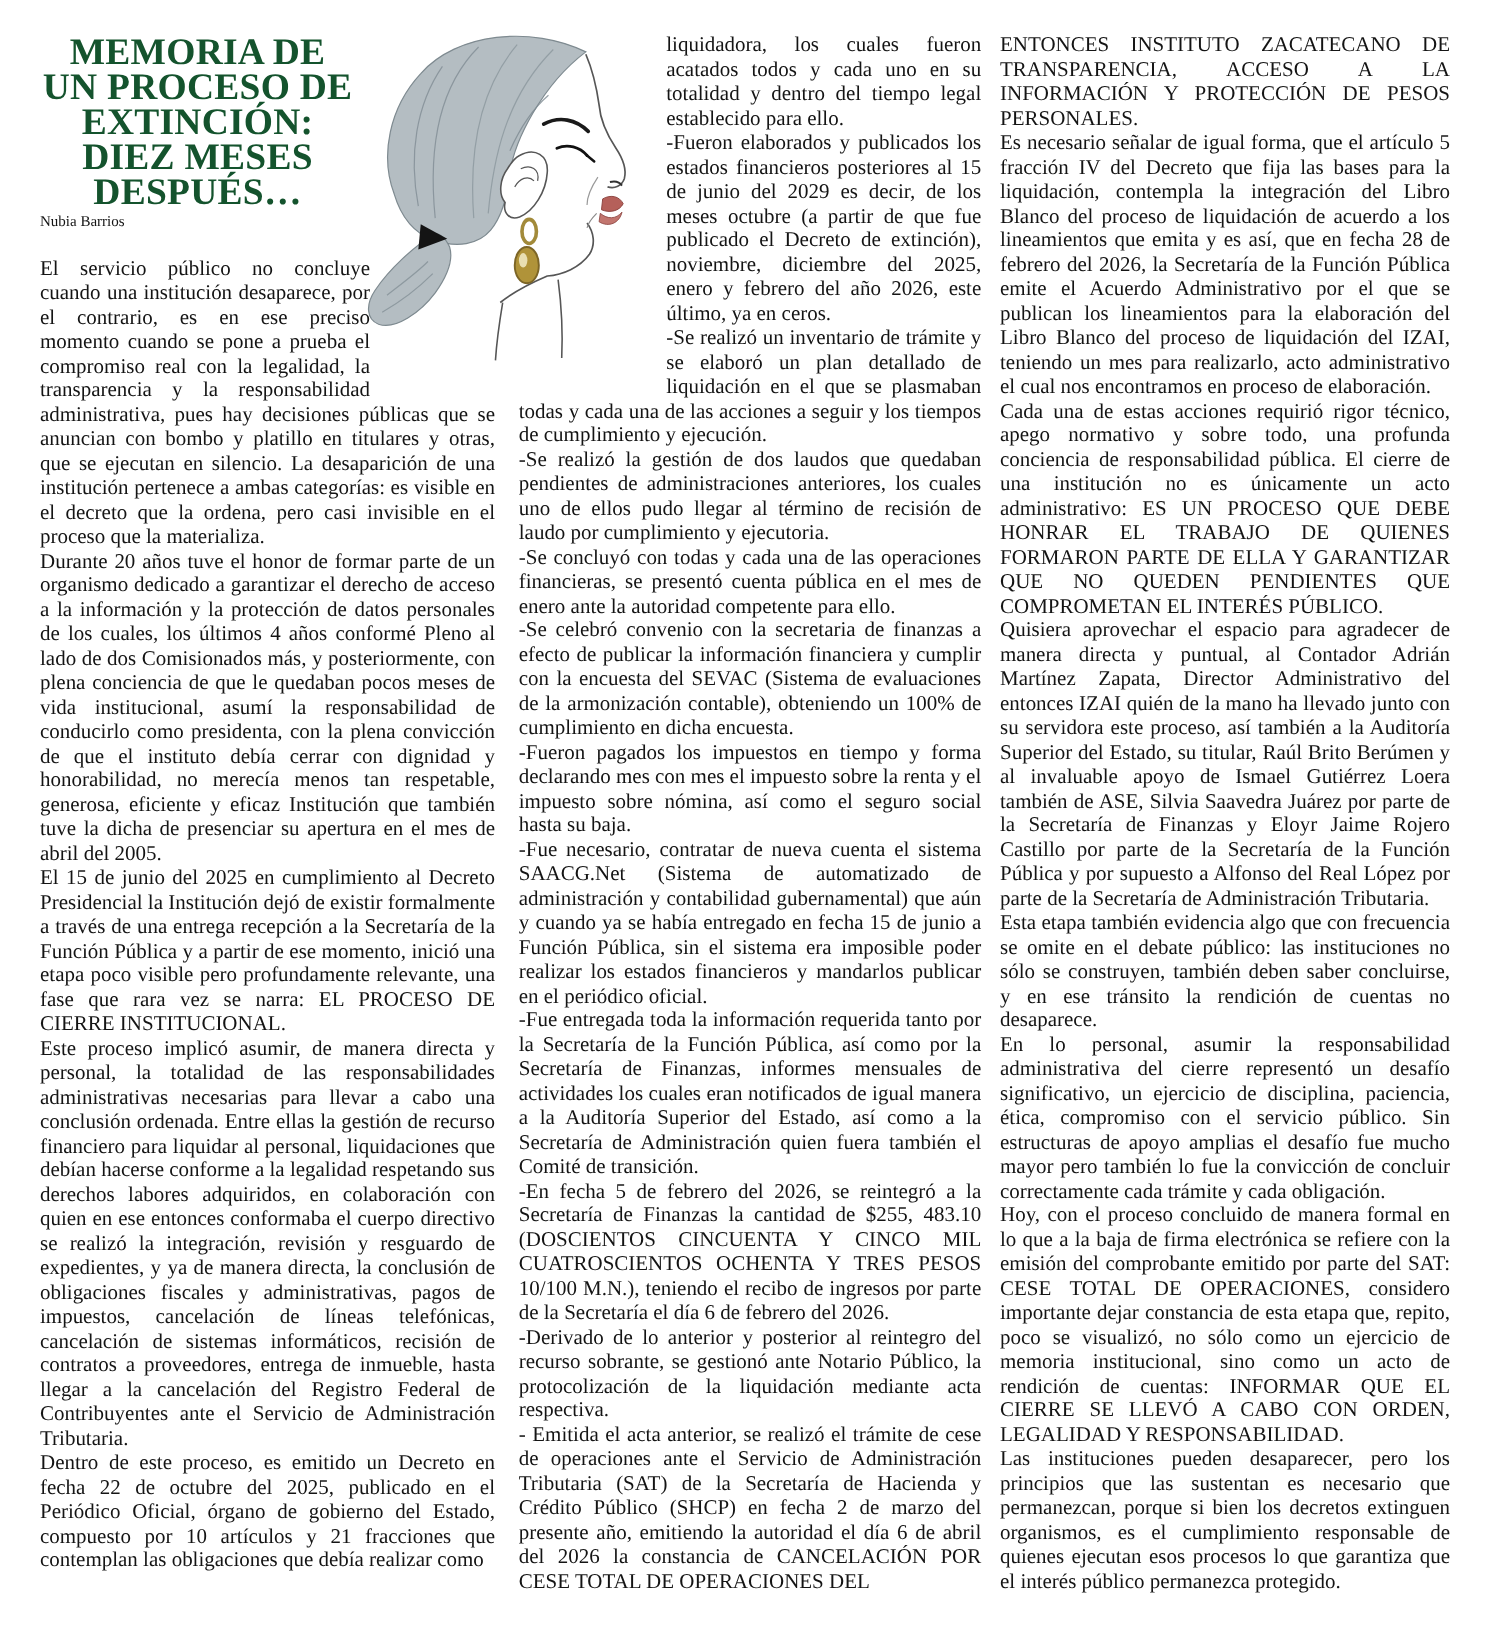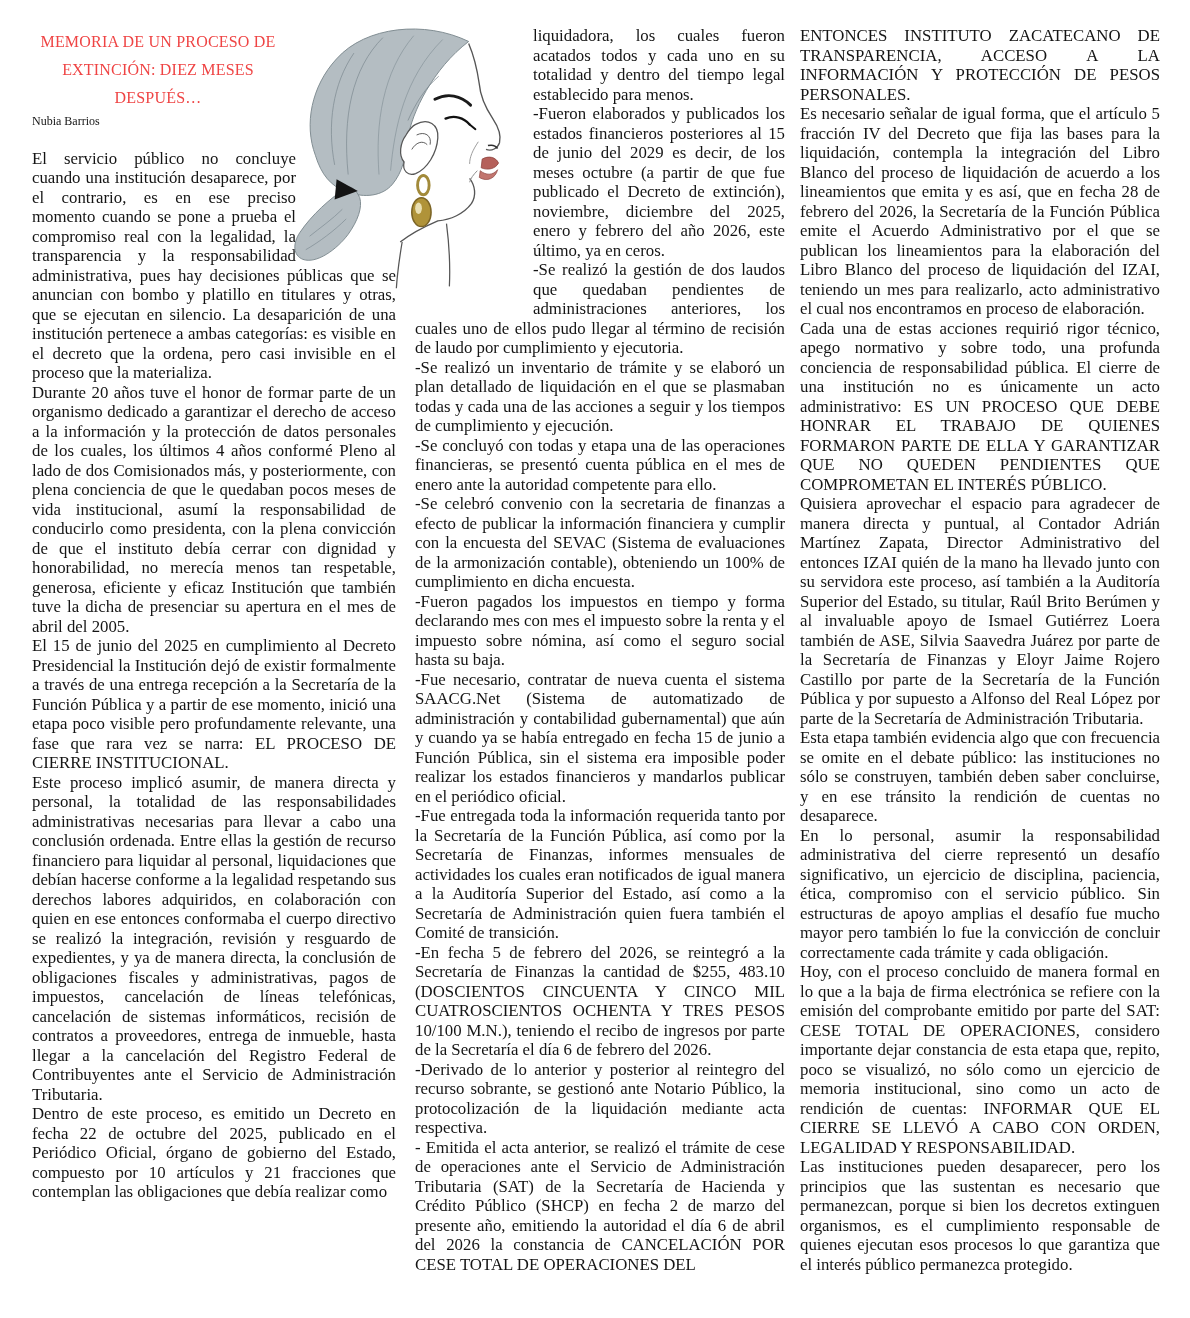--- a/index.html
+++ b/index.html
@@ -29,26 +29,26 @@
     text-align: justify;
     text-justify: inter-word;
   }
   .col-1 { width: 364px; margin-right: 19px; }
   .col-2 { width: 370px; margin-right: 15px; }
   .col-3 { width: 360px; }
   .col p { margin: 0; }
   h1.title {
     width: 252px;
     margin: 2px 0 0 0;
-    font-size: 16px;
+    font-size: 30px;
     line-height: 28px;
-    font-weight: normal;
+    font-weight: bold;
     text-align: center;
     letter-spacing: 0.2px;
-    color: #ef4444;
+    color: #14532d;
   }
   .byline {
     font-size: 12px;
     text-align: left;
   }
   .lead-gap { height: 17px; }
   
   .illu-spacer-right {
     float: right;
     width: 100px;
@@ -118,25 +118,25 @@
         <path d="M131,111 C139,107 147,111 145,121" fill="none" stroke="#565656" stroke-width="1"></path>
         <path d="M126,126 C130,119 137,116 142,121" fill="none" stroke="#565656" stroke-width="1"></path>
 
         <ellipse cx="138" cy="163" rx="6" ry="10" fill="none" stroke="#a28a3a" stroke-width="3"></ellipse>
         <ellipse cx="136" cy="191" rx="10" ry="15" fill="#b09339" stroke="#7c6526" stroke-width="1.6"></ellipse>
         <ellipse cx="133" cy="187" rx="3.5" ry="6" fill="#e9dfb2"></ellipse>
 
         <path d="M122,96 C130,78 140,62 154,50" fill="none" stroke="#7d8a91" stroke-width="1" opacity="0.8"></path>
       </svg>
     </div>
-    <p>liquidadora, los cuales fueron acatados todos y cada uno en su totalidad y dentro del tiempo legal establecido para menos.</p>
+    <p>liquidadora, los cuales fueron acatados todos y cada uno en su totalidad y dentro del tiempo legal establecido para ello.</p>
     <p>-Fueron elaborados y publicados los estados financieros posteriores al 15 de junio del 2029 es decir, de los meses octubre (a partir de que fue publicado el Decreto de extinción), noviembre, diciembre del 2025, enero y febrero del año 2026, este último, ya en ceros.</p>
+    <p>-Se realizó un inventario de trámite y se elaboró un plan detallado de liquidación en el que se plasmaban todas y cada una de las acciones a seguir y los tiempos de cumplimiento y ejecución.</p>
     <p>-Se realizó la gestión de dos laudos que quedaban pendientes de administraciones anteriores, los cuales uno de ellos pudo llegar al término de recisión de laudo por cumplimiento y ejecutoria.</p>
-    <p>-Se realizó un inventario de trámite y se elaboró un plan detallado de liquidación en el que se plasmaban todas y cada una de las acciones a seguir y los tiempos de cumplimiento y ejecución.</p>
-    <p>-Se concluyó con todas y etapa una de las operaciones financieras, se presentó cuenta pública en el mes de enero ante la autoridad competente para ello.</p>
+    <p>-Se concluyó con todas y cada una de las operaciones financieras, se presentó cuenta pública en el mes de enero ante la autoridad competente para ello.</p>
     <p>-Se celebró convenio con la secretaria de finanzas a efecto de publicar la información financiera y cumplir con la encuesta del SEVAC (Sistema de evaluaciones de la armonización contable), obteniendo un 100% de cumplimiento en dicha encuesta.</p>
     <p>-Fueron pagados los impuestos en tiempo y forma declarando mes con mes el impuesto sobre la renta y el impuesto sobre nómina, así como el seguro social hasta su baja.</p>
     <p>-Fue necesario, contratar de nueva cuenta el sistema SAACG.Net (Sistema de automatizado de administración y contabilidad gubernamental) que aún y cuando ya se había entregado en fecha 15 de junio a Función Pública, sin el sistema era imposible poder realizar los estados financieros y mandarlos publicar en el periódico oficial.</p>
     <p>-Fue entregada toda la información requerida tanto por la Secretaría de la Función Pública, así como por la Secretaría de Finanzas, informes mensuales de actividades los cuales eran notificados de igual manera a la Auditoría Superior del Estado, así como a la Secretaría de Administración quien fuera también el Comité de transición.</p>
     <p>-En fecha 5 de febrero del 2026, se reintegró a la Secretaría de Finanzas la cantidad de $255, 483.10 (DOSCIENTOS CINCUENTA Y CINCO MIL CUATROSCIENTOS OCHENTA Y TRES PESOS 10/100 M.N.), teniendo el recibo de ingresos por parte de la Secretaría el día 6 de febrero del 2026.</p>
     <p>-Derivado de lo anterior y posterior al reintegro del recurso sobrante, se gestionó ante Notario Público, la protocolización de la liquidación mediante acta respectiva.</p>
     <p>- Emitida el acta anterior, se realizó el trámite de cese de operaciones ante el Servicio de Administración Tributaria (SAT) de la Secretaría de Hacienda y Crédito Público (SHCP) en fecha 2 de marzo del presente año, emitiendo la autoridad el día 6 de abril del 2026 la constancia de CANCELACIÓN POR CESE TOTAL DE OPERACIONES DEL</p>
   </div>
 
   <div class="col col-3">

